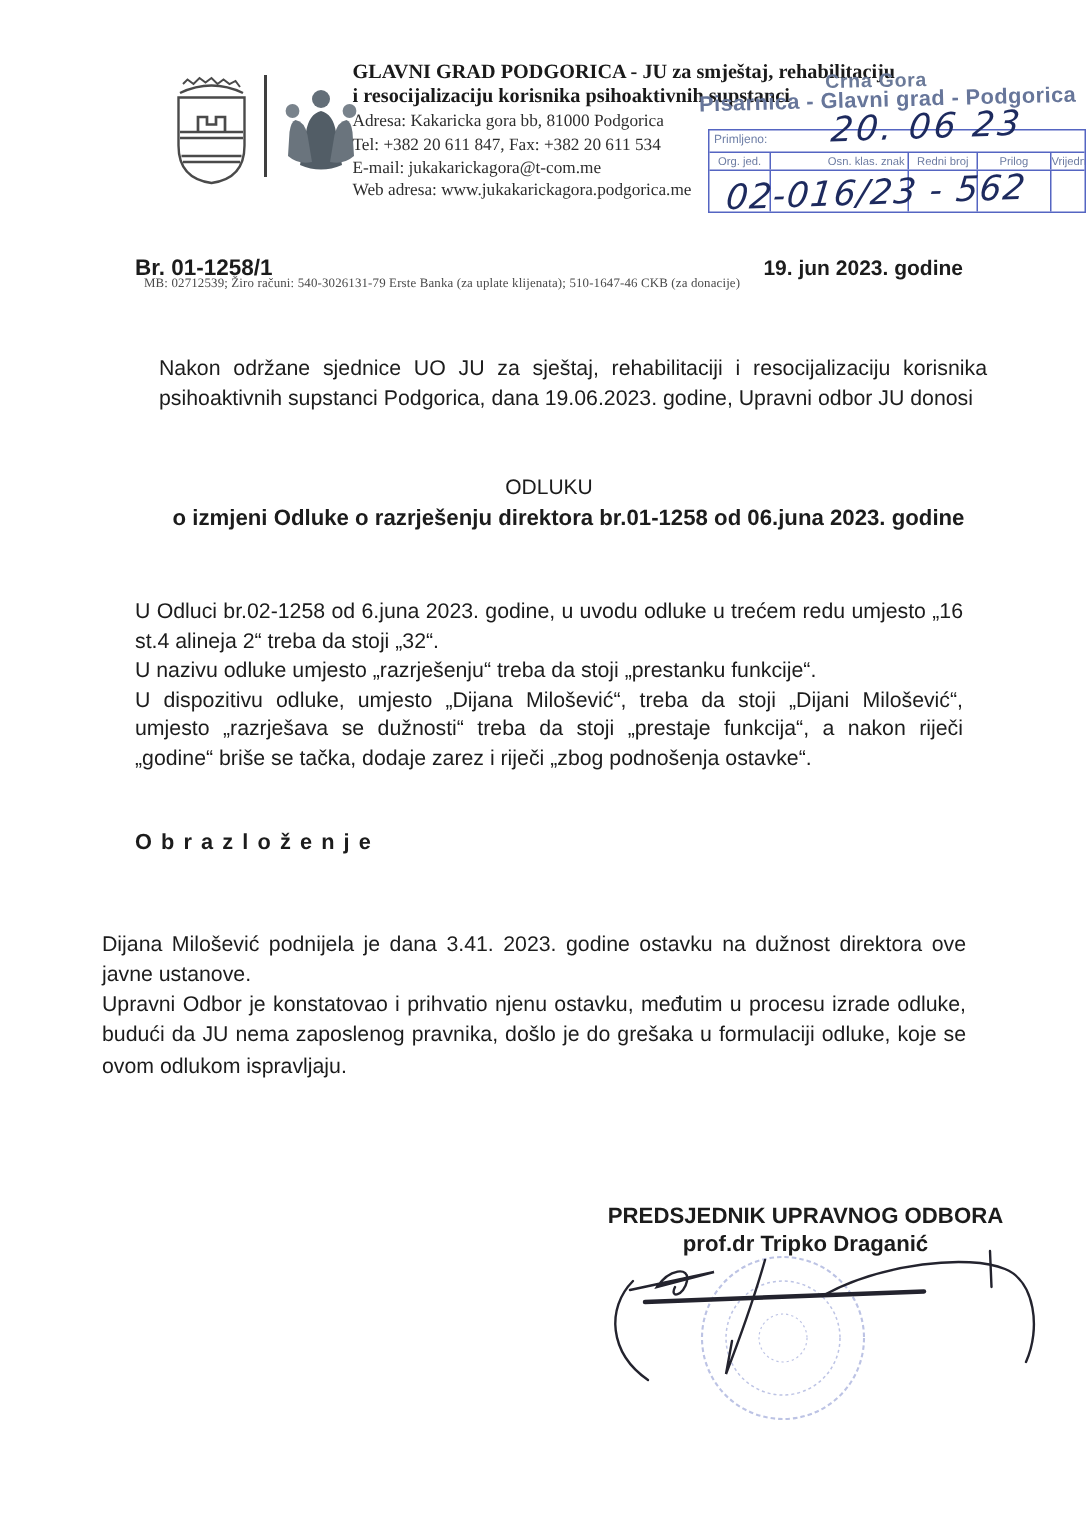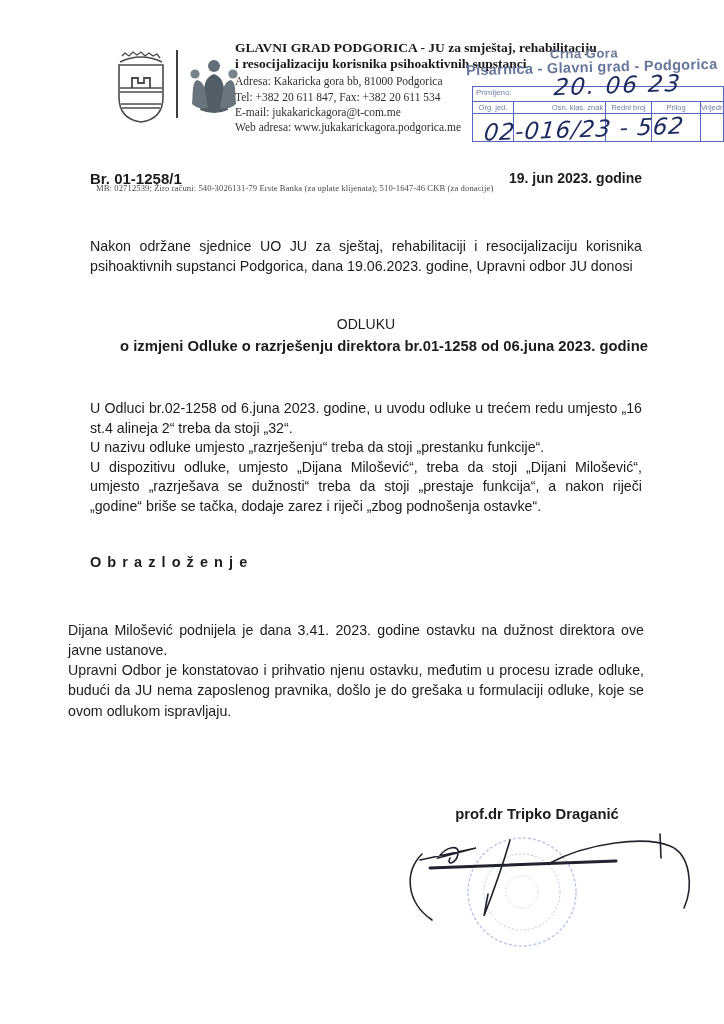--- a/index.html
+++ b/index.html
@@ -61,23 +61,23 @@
     font-family:"DejaVu Sans",sans-serif;font-style:italic;color:#1d2a5e;
     transform:rotate(-2deg) skewX(-8deg);
   }
   .hand-date{position:absolute;left:92px;top:26px;font-size:23px;letter-spacing:2px;}
   .hand-number{position:absolute;left:22px;top:70px;font-size:23px;letter-spacing:1px;white-space:nowrap;}
   
   .ref-row{position:absolute;left:90px;top:170px;width:552px;display:flex;justify-content:space-between;}
   .ref-number{font-weight:bold;font-size:15px;}
   .ref-date{font-weight:bold;font-size:14px;}
   
-  .intro{position:absolute;left:90px;top:237px;width:552px;font-size:14.2px;line-height:1.38;text-align:justify;}
+  .intro{position:absolute;left:106px;top:237px;width:552px;font-size:14.2px;line-height:1.38;text-align:justify;}
   .decision-title{position:absolute;left:90px;top:316px;width:552px;text-align:center;font-weight:normal;font-size:14px;}
-  .decision-subtitle{position:absolute;left:56px;top:338px;width:592px;text-align:right;font-weight:bold;font-size:14.8px;}
+  .decision-subtitle{position:absolute;left:83px;top:338px;width:592px;text-align:center;font-weight:bold;font-size:14.8px;}
   .decision-body{position:absolute;left:90px;top:399px;width:552px;font-size:14.2px;line-height:1.38;text-align:justify;}
   .decision-body p{margin:0;}
   .explanation-heading{
     position:absolute;left:90px;top:554px;width:552px;text-align:left;
     font-weight:bold;font-size:14.5px;letter-spacing:0.42em;
   }
   .explanation-body{position:absolute;left:68px;top:620px;width:576px;font-size:14.2px;line-height:1.42;text-align:justify;}
   .explanation-body p{margin:0;}
   
   .sig-block{position:absolute;left:384px;top:803px;width:306px;text-align:center;}
@@ -177,20 +177,21 @@
     <p>U dispozitivu odluke, umjesto „Dijana Milošević“, treba da stoji „Dijani Milošević“, umjesto „razrješava se dužnosti“ treba da stoji „prestaje funkcija“, a nakon riječi „godine“ briše se tačka, dodaje zarez i riječi „zbog podnošenja ostavke“.</p>
   </div>
 
   <div class="explanation-heading">Obrazloženje</div>
   <div class="explanation-body">
     <p>Dijana Milošević podnijela je dana 3.41. 2023. godine ostavku na dužnost direktora ove javne ustanove.</p>
     <p>Upravni Odbor je konstatovao i prihvatio njenu ostavku, međutim u procesu izrade odluke, budući da JU nema zaposlenog pravnika, došlo je do grešaka u formulaciji odluke, koje se ovom odlukom ispravljaju.</p>
   </div>
 
   <div class="sig-block">
+    <div class="sig-title">PREDSJEDNIK UPRAVNOG ODBORA</div>
     <div class="sig-name">prof.dr Tripko Draganić</div>
   </div>
 
   <div class="round-seal">
     <svg width="120" height="120" viewBox="0 0 120 120">
       <g fill="none" stroke="#6d7bc4" stroke-width="1.4">
         <circle cx="60" cy="60" r="54" stroke-dasharray="3,2"></circle>
         <circle cx="60" cy="60" r="38" stroke-width="1" stroke-dasharray="2,2"></circle>
         <circle cx="60" cy="60" r="16" stroke-width="0.8" stroke-dasharray="1.5,2"></circle>
       </g>

